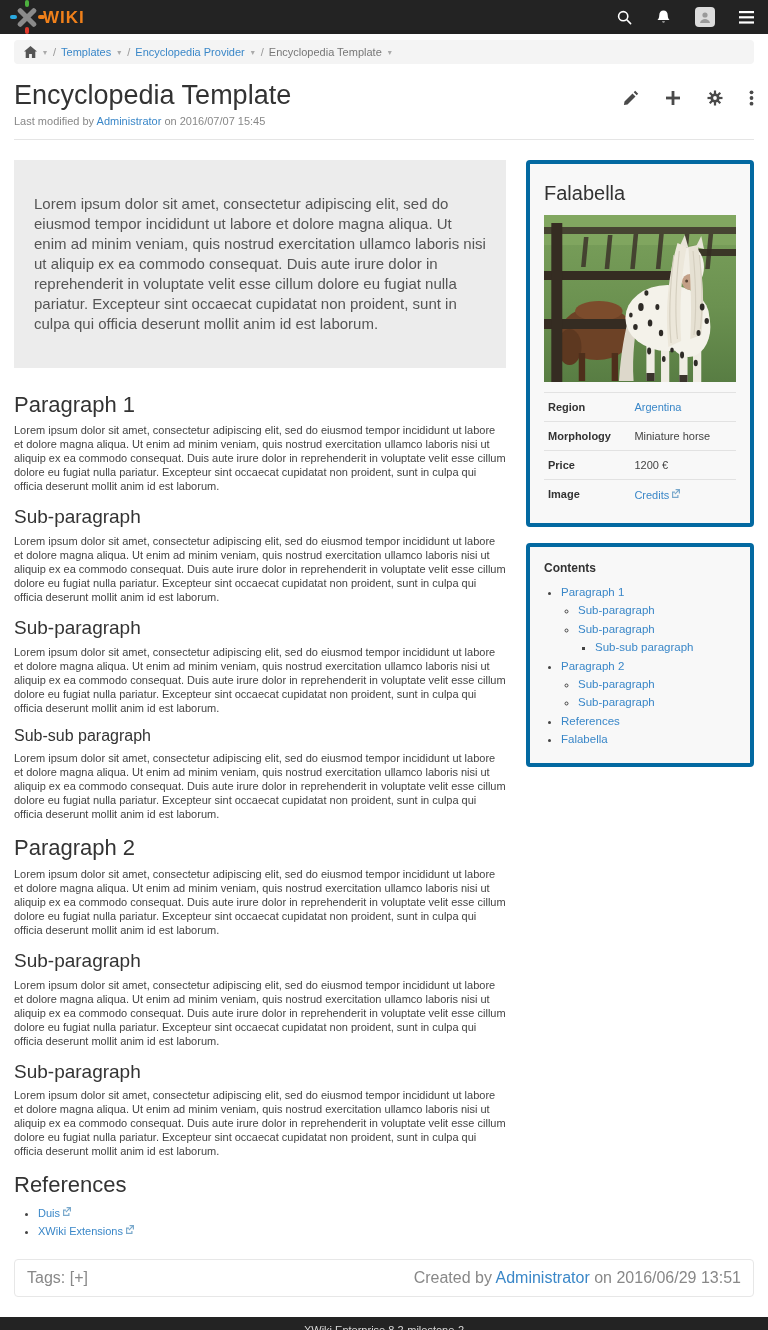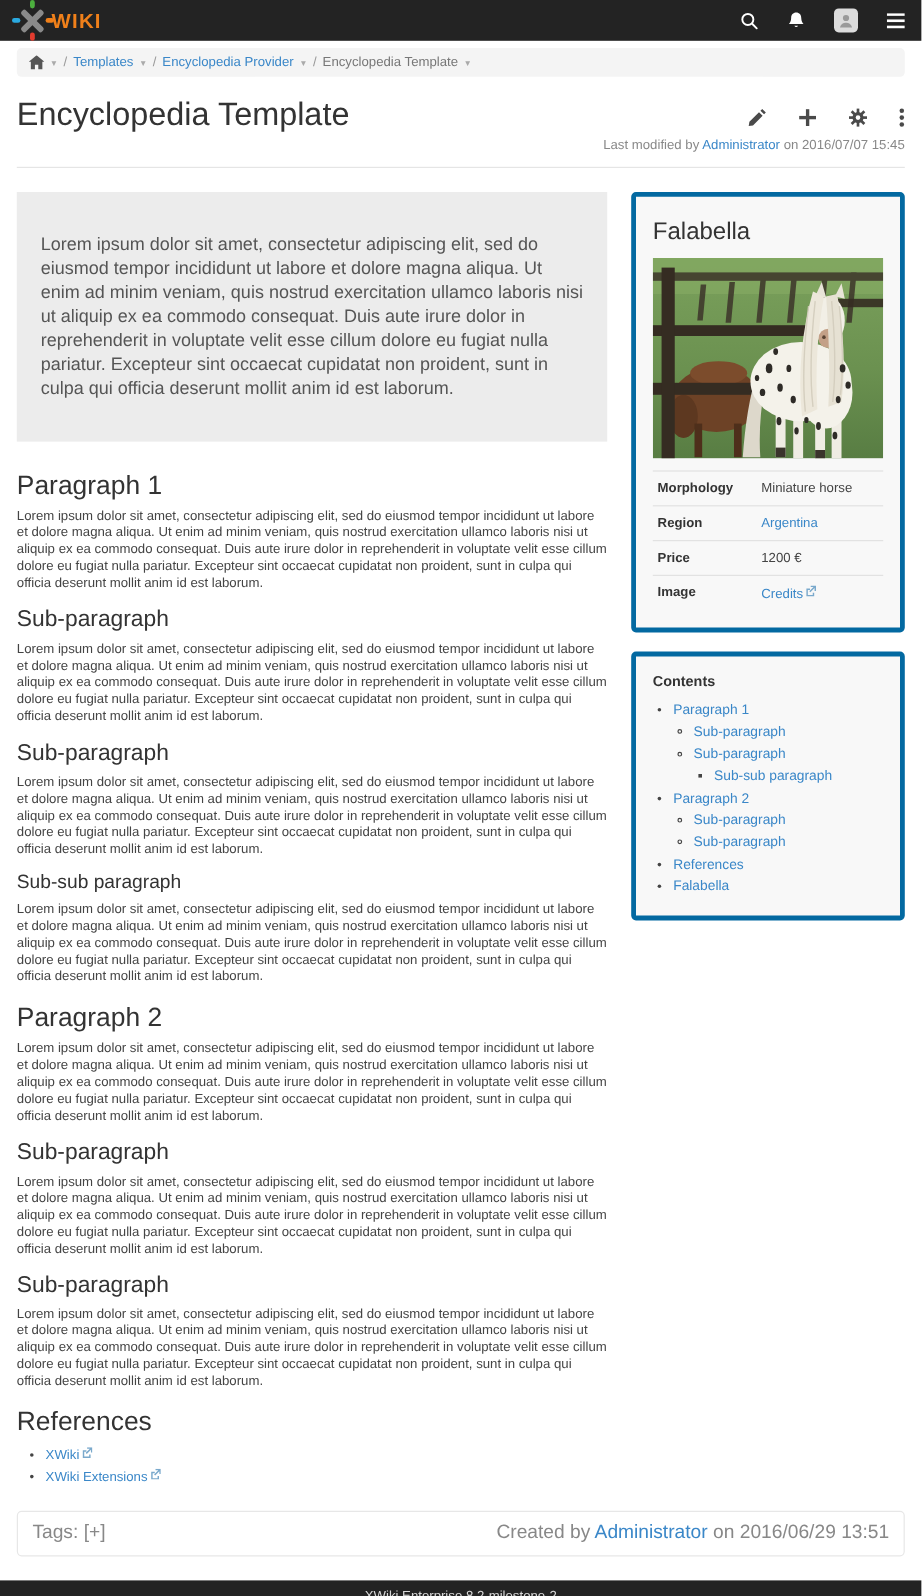--- a/index.html
+++ b/index.html
@@ -39,21 +39,21 @@
   .crumb-sep { color:#999; }
   .crumb-link { color:#3a87c8; text-decoration:none; cursor:pointer; }
   .crumb-current { color:#777; }
 
   
   .container { padding:0 14px; }
   .title-row { display:flex; justify-content:space-between; align-items:flex-start; }
   h1.page-title { font-size:27px; font-weight:400; color:#333; margin:6px 0 4px; }
   .doc-actions { display:flex; gap:26px; margin-top:16px; }
   .doc-actions .act { cursor:pointer; display:inline-flex; }
-  .modified { font-size:11px; color:#888; margin:0 0 12px;text-align:right; }
+  .modified { font-size:11px; color:#888; margin:0 0 12px; }
   .modified a { color:#3a87c8; text-decoration:none; }
   hr.title-rule { border:none; border-top:1px solid #e5e5e5; margin:0 0 20px; }
 
   .columns { display:flex; gap:20px; align-items:flex-start; }
   .main-col { flex:1; min-width:0; }
   .right-col { width:228px; flex:none; }
 
   
   .lead-box {
     background:#ececec; padding:34px 20px; margin:0 0 24px;
@@ -227,21 +227,21 @@
           <h2>Paragraph 2</h2>
           <p>Lorem ipsum dolor sit amet, consectetur adipiscing elit, sed do eiusmod tempor incididunt ut labore et dolore magna aliqua. Ut enim ad minim veniam, quis nostrud exercitation ullamco laboris nisi ut aliquip ex ea commodo consequat. Duis aute irure dolor in reprehenderit in voluptate velit esse cillum dolore eu fugiat nulla pariatur. Excepteur sint occaecat cupidatat non proident, sunt in culpa qui officia deserunt mollit anim id est laborum.</p>
           <h3>Sub-paragraph</h3>
           <p>Lorem ipsum dolor sit amet, consectetur adipiscing elit, sed do eiusmod tempor incididunt ut labore et dolore magna aliqua. Ut enim ad minim veniam, quis nostrud exercitation ullamco laboris nisi ut aliquip ex ea commodo consequat. Duis aute irure dolor in reprehenderit in voluptate velit esse cillum dolore eu fugiat nulla pariatur. Excepteur sint occaecat cupidatat non proident, sunt in culpa qui officia deserunt mollit anim id est laborum.</p>
           <h3>Sub-paragraph</h3>
           <p>Lorem ipsum dolor sit amet, consectetur adipiscing elit, sed do eiusmod tempor incididunt ut labore et dolore magna aliqua. Ut enim ad minim veniam, quis nostrud exercitation ullamco laboris nisi ut aliquip ex ea commodo consequat. Duis aute irure dolor in reprehenderit in voluptate velit esse cillum dolore eu fugiat nulla pariatur. Excepteur sint occaecat cupidatat non proident, sunt in culpa qui officia deserunt mollit anim id est laborum.</p>
         </div>
       <div class="refs">
         <h2>References</h2>
         <ul id="ref-list">
-            <li><a>XWiki</a><span class="ext-ico"><svg width="9" height="9" viewBox="0 0 9 9">
+            <li><a>Duis</a><span class="ext-ico"><svg width="9" height="9" viewBox="0 0 9 9">
                   <path d="M1 2.5h3v1.2H2.2v4.1h4.1V6h1.2v3H1z" fill="#7aa9cc"></path>
                   <path d="M4.6 0H9v4.4H7.8V2.1L4.3 5.6 3.4 4.7 6.9 1.2H4.6z" fill="#7aa9cc"></path>
                 </svg></span></li>
             <li><a>XWiki Extensions</a><span class="ext-ico"><svg width="9" height="9" viewBox="0 0 9 9">
                   <path d="M1 2.5h3v1.2H2.2v4.1h4.1V6h1.2v3H1z" fill="#7aa9cc"></path>
                   <path d="M4.6 0H9v4.4H7.8V2.1L4.3 5.6 3.4 4.7 6.9 1.2H4.6z" fill="#7aa9cc"></path>
                 </svg></span></li>
           </ul>
       </div>
     </div>
@@ -331,26 +331,26 @@
               <ellipse cx="151" cy="140" rx="2.2" ry="3.4"></ellipse>
               <ellipse cx="166" cy="148" rx="2.2" ry="3.2"></ellipse>
               <ellipse cx="95" cy="100" rx="2" ry="2.6"></ellipse>
               <ellipse cx="140" cy="135" rx="2" ry="2.6"></ellipse>
             </g>
           </g>
         </svg>
         <table class="info-table">
           <tbody id="info-rows">
               <tr>
+                <th>Region</th>
+                <td><a>Argentina</a></td>
+              </tr>
+              <tr>
                 <th>Morphology</th>
                 <td>Miniature horse</td>
-              </tr>
-              <tr>
-                <th>Region</th>
-                <td><a>Argentina</a></td>
               </tr>
               <tr>
                 <th>Price</th>
                 <td>1200 €</td>
               </tr>
               <tr>
                 <th>Image</th>
                 <td><a>Credits</a><span class="ext-ico"><svg width="9" height="9" viewBox="0 0 9 9">
                       <path d="M1 2.5h3v1.2H2.2v4.1h4.1V6h1.2v3H1z" fill="#7aa9cc"></path>
                       <path d="M4.6 0H9v4.4H7.8V2.1L4.3 5.6 3.4 4.7 6.9 1.2H4.6z" fill="#7aa9cc"></path>

